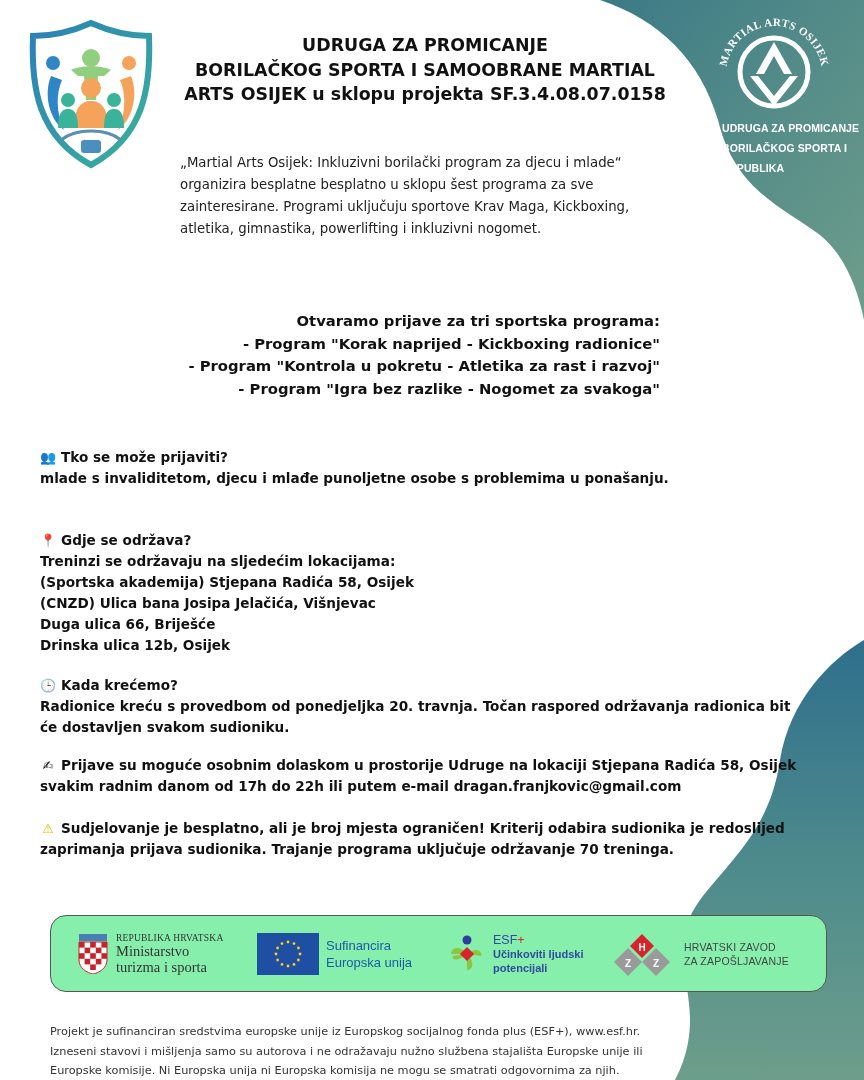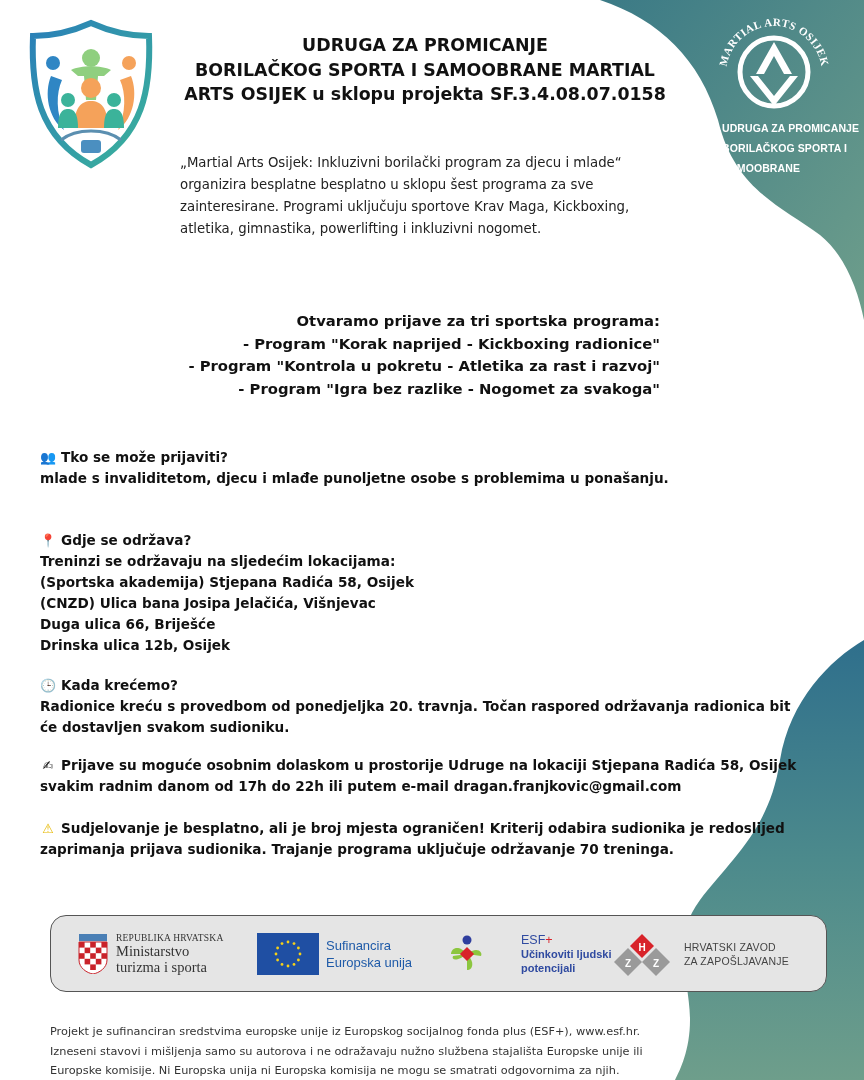--- a/index.html
+++ b/index.html
@@ -29,31 +29,31 @@
   .section { left: 40px; width: 760px; font-family: "DejaVu Sans", sans-serif; font-weight: 700; font-size: 13.6px; line-height: 21px; color: #111; }
   .section .head { display: flex; align-items: center; gap: 5px; }
   .section .emoji { display: inline-block; width: 16px; text-align: center; font-size: 13px; }
   #sec-who { top: 447px; }
   #sec-where { top: 530px; }
   #sec-when { top: 675px; }
   #sec-apply { top: 755px; }
   #sec-note { top: 818px; }
 
   
-  #sponsor-box { left: 50px; top: 915px; width: 777px; height: 77px; border: 1.5px solid #555; border-radius: 16px; background: #e5e5e5; display: flex; align-items: center; padding: 0 20px 0 26px; }
+  #sponsor-box { left: 50px; top: 915px; width: 777px; height: 77px; border: 1.5px solid #555; border-radius: 16px; background: #86efac; display: flex; align-items: center; padding: 0 20px 0 26px; }
   .sp { display: flex; align-items: center; }
   #sp-ministry { width: 180px; }
   #sp-ministry .coat { width: 32px; height: 40px; margin-right: 7px; }
   #sp-ministry .txt { font-family: "Liberation Serif", serif; color: #333; }
   #sp-ministry .t1 { font-size: 9.5px; letter-spacing: 0.2px; }
   #sp-ministry .t2 { font-size: 14.5px; line-height: 16px; }
   #sp-eu { width: 190px; }
   #sp-eu .flag { width: 62px; height: 42px; background: #1f4fa3; margin-right: 7px; position: relative; }
   #sp-eu .txt { color: #1e5aa8; font-weight: 400; font-size: 13px; line-height: 17px; }
-  #sp-esf { width: 165px; gap: 28px; }
+  #sp-esf { width: 165px; }
   #sp-esf .pin { width: 40px; height: 40px; margin-right: 6px; }
   #sp-esf .t1 { color: #2f4aa0; font-size: 12.5px; }
   #sp-esf .t1 .plus { color: #d8232a; }
   #sp-esf .t2 { color: #2f4aa0; font-weight: 700; font-size: 11px; line-height: 14px; }
   #sp-hzz .mark { width: 60px; height: 44px; margin-right: 12px; }
   #sp-hzz .txt { color: #444; font-size: 10.5px; line-height: 14px; font-weight: 400; letter-spacing: 0.2px; }
 
   
   #footer { left: 50px; top: 1002px; width: 640px; font-family: "DejaVu Sans", sans-serif; font-size: 11.3px; line-height: 19.5px; color: #333; margin-top: 20px; }
 </style>
@@ -108,21 +108,21 @@
     <textPath href="#arcPath" startOffset="50%" text-anchor="middle">MARTIAL ARTS OSIJEK</textPath>
   </text>
   <circle cx="62" cy="58" r="34" fill="none" stroke="#fff" stroke-width="5"></circle>
   <path d="M62,28 L44,60 L52,60 L62,42 L72,60 L80,60 Z" fill="#fff"></path>
   <path d="M38,62 L62,92 L86,62 L78,62 L62,82 L46,62 Z" fill="#fff"></path>
 </svg>
 
 <div id="brand-text" class="layer">
   <div>UDRUGA ZA PROMICANJE</div>
   <div>BORILAČKOG SPORTA I</div>
-  <div>SAMOOBRANE</div>
+  <div>REPUBLIKA</div>
 </div>
 
 <div id="title" class="layer">
   <div>UDRUGA ZA PROMICANJE</div>
   <div>BORILAČKOG SPORTA I SAMOOBRANE MARTIAL</div>
   <div>ARTS OSIJEK u sklopu projekta SF.3.4.08.07.0158</div>
 </div>
 
 <div id="intro" class="layer">
   <div>„Martial Arts Osijek: Inkluzivni borilački program za djecu i mlade“</div>

